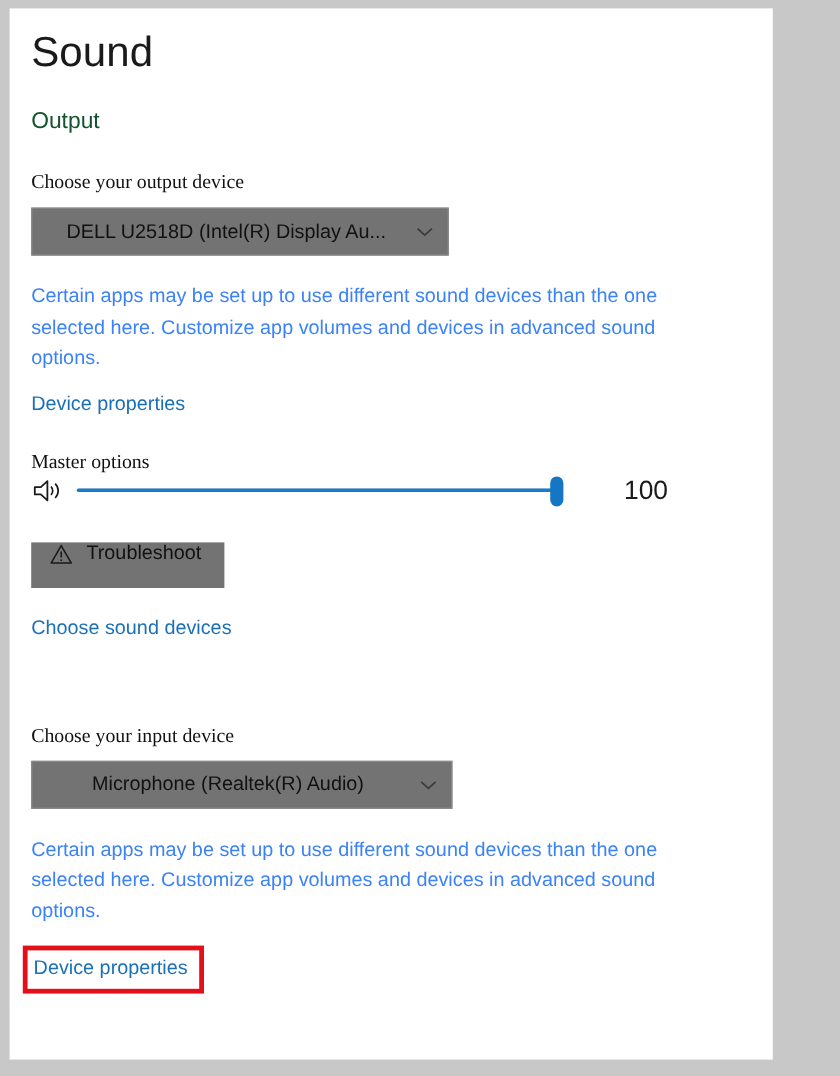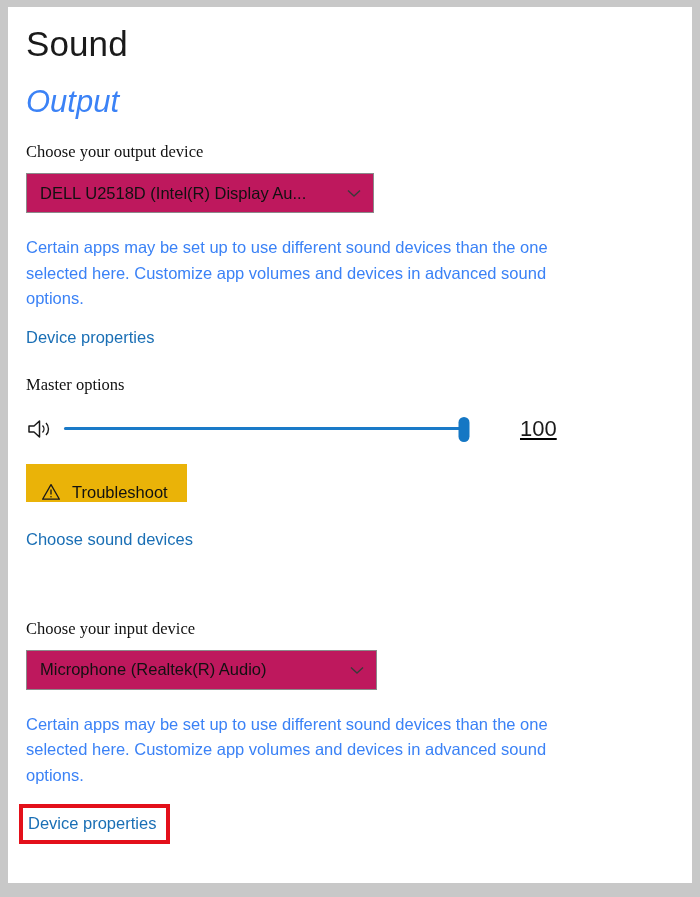--- a/index.html
+++ b/index.html
@@ -19,21 +19,21 @@
     top: 0;
     width: 700px;
     height: 897px;
     background: #c8c8c8;
     box-sizing: border-box;
   }
   .page {
     position: absolute;
     left: 8px;
     top: 7px;
-    width: 684px;
+    width: 636px;
     height: 876px;
     background: #ffffff;
     box-sizing: border-box;
     overflow: hidden;
   }
   .content {
     position: absolute;
     left: 18px;
     top: 0;
     width: 640px;
@@ -43,48 +43,48 @@
     font-size: 35px;
     font-weight: 300;
     color: #1a1a1a;
     letter-spacing: 0.1px;
     margin: 0;
     padding-top: 14px;
     line-height: 46px;
   }
 
   .section-heading {
-    font-size: 31px;
+    font-size: 19px;
     font-weight: 300;
-    color: #3b82f6;
+    color: #14532d;
     margin: 0;
     line-height: 34px;
-    font-style: italic;
   }
   #output-heading { margin-top: 18px; }
   #input-heading  { margin-top: 0px; }
 
   .field-label {
     font-size: 16.5px;
     color: #111111;
     line-height: 22px;
     margin: 0;
     font-family: Liberation Serif, serif;
   }
 
   .combo {
     position: relative;
     box-sizing: border-box;
     height: 40px;
     border: 1.6px solid #8a8a8a;
-    background: #be185d;
+    background: #737373;
     display: flex;
     align-items: center;
     padding: 0 8px 0 13px;
     margin-top: 10px;
+    text-align: center;
   }
   .combo-value {
     font-size: 16.5px;
     color: #111111;
     white-space: nowrap;
     overflow: hidden;
     flex: 1;
   }
   .chev {
     width: 22px;
@@ -106,24 +106,22 @@
     font-size: 16.5px;
     color: #1a6fb5;
     line-height: 22px;
     display: inline-block;
     cursor: pointer;
     text-decoration: none;
   }
 
   .slider-row {
     display: flex;
-    align-items: flex-end;
+    align-items: flex-start;
     height: 34px;
-    margin-top: 12px;
-    text-decoration: underline;
   }
   .speaker-icon {
     width: 30px;
     height: 26px;
     flex: 0 0 30px;
     margin-right: 8px;
   }
   .speaker-icon svg { display: block; }
   .slider {
     position: relative;
@@ -160,22 +158,22 @@
   }
   .slider-value {
     font-size: 22px;
     color: #1a1a1a;
     margin-left: 56px;
     line-height: 26px;
   }
 
   .btn {
     display: inline-flex;
-    align-items: flex-end;
-    background: #eab308;
+    align-items: flex-start;
+    background: #737373;
     border: none;
     height: 38px;
     padding: 0 19px 0 15px;
     font-family: "Liberation Sans", sans-serif;
     font-size: 16.5px;
     color: #111111;
     cursor: pointer;
     margin-top: 22px;
   }
   .btn-icon {

